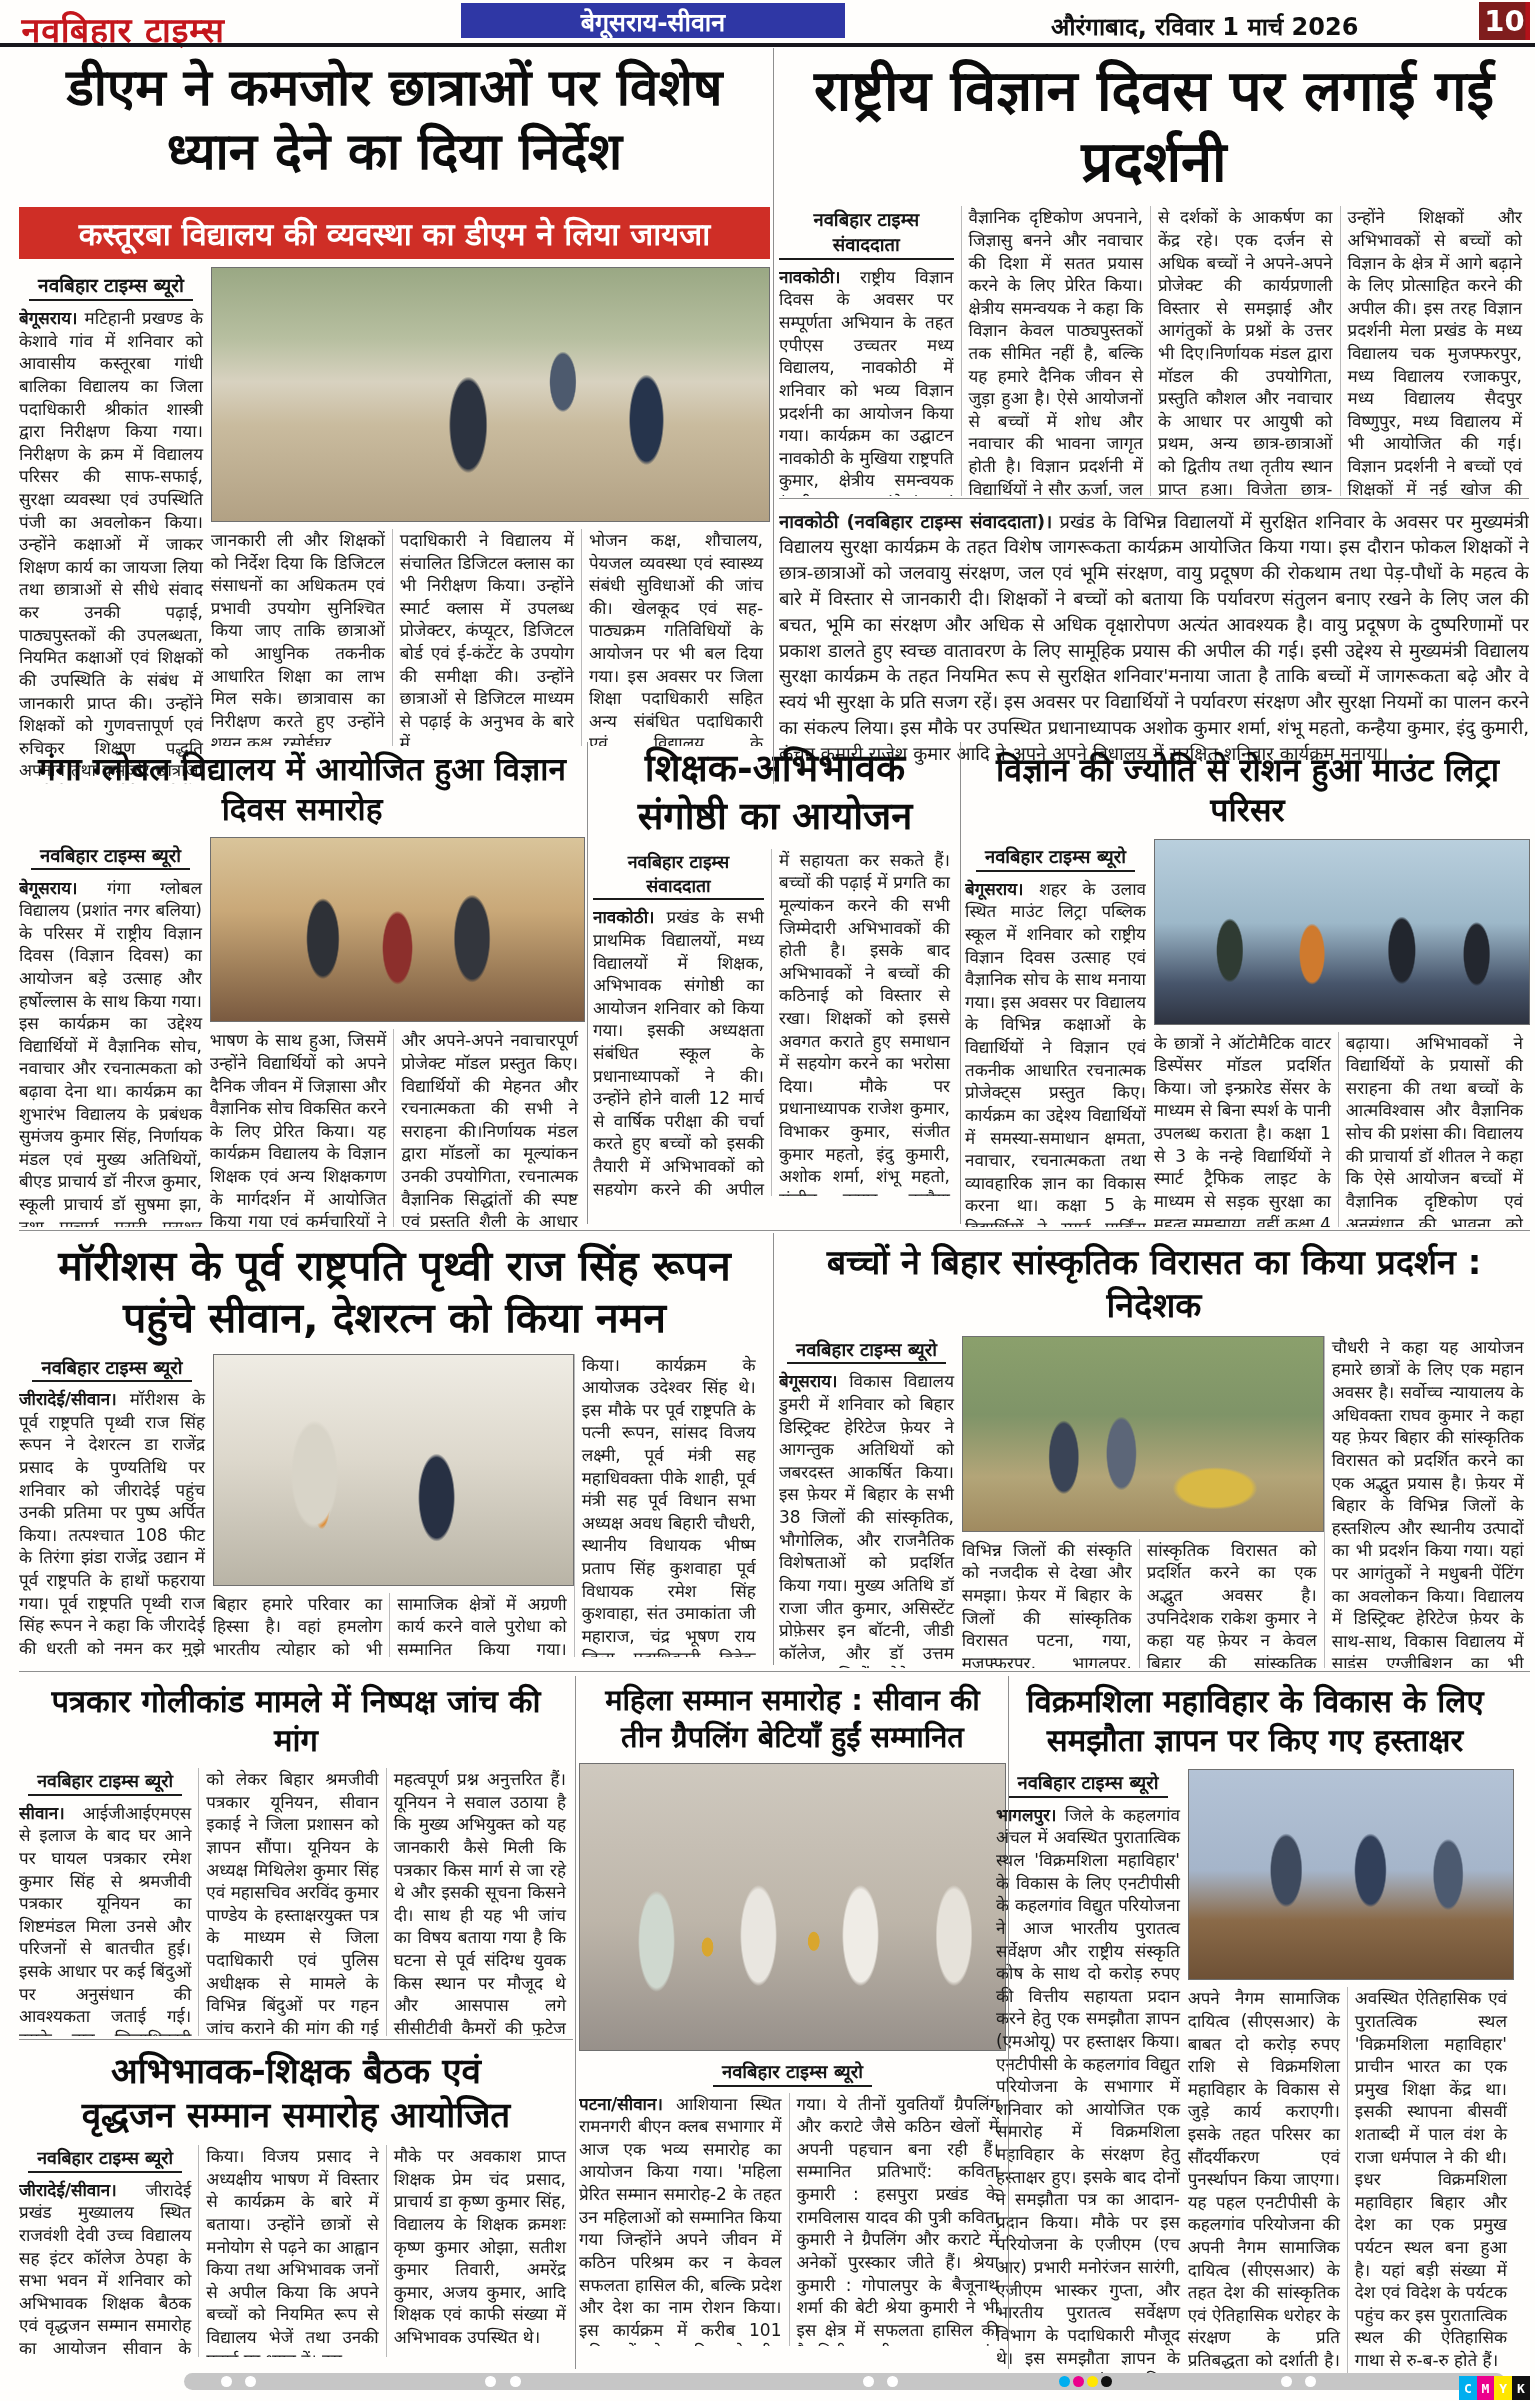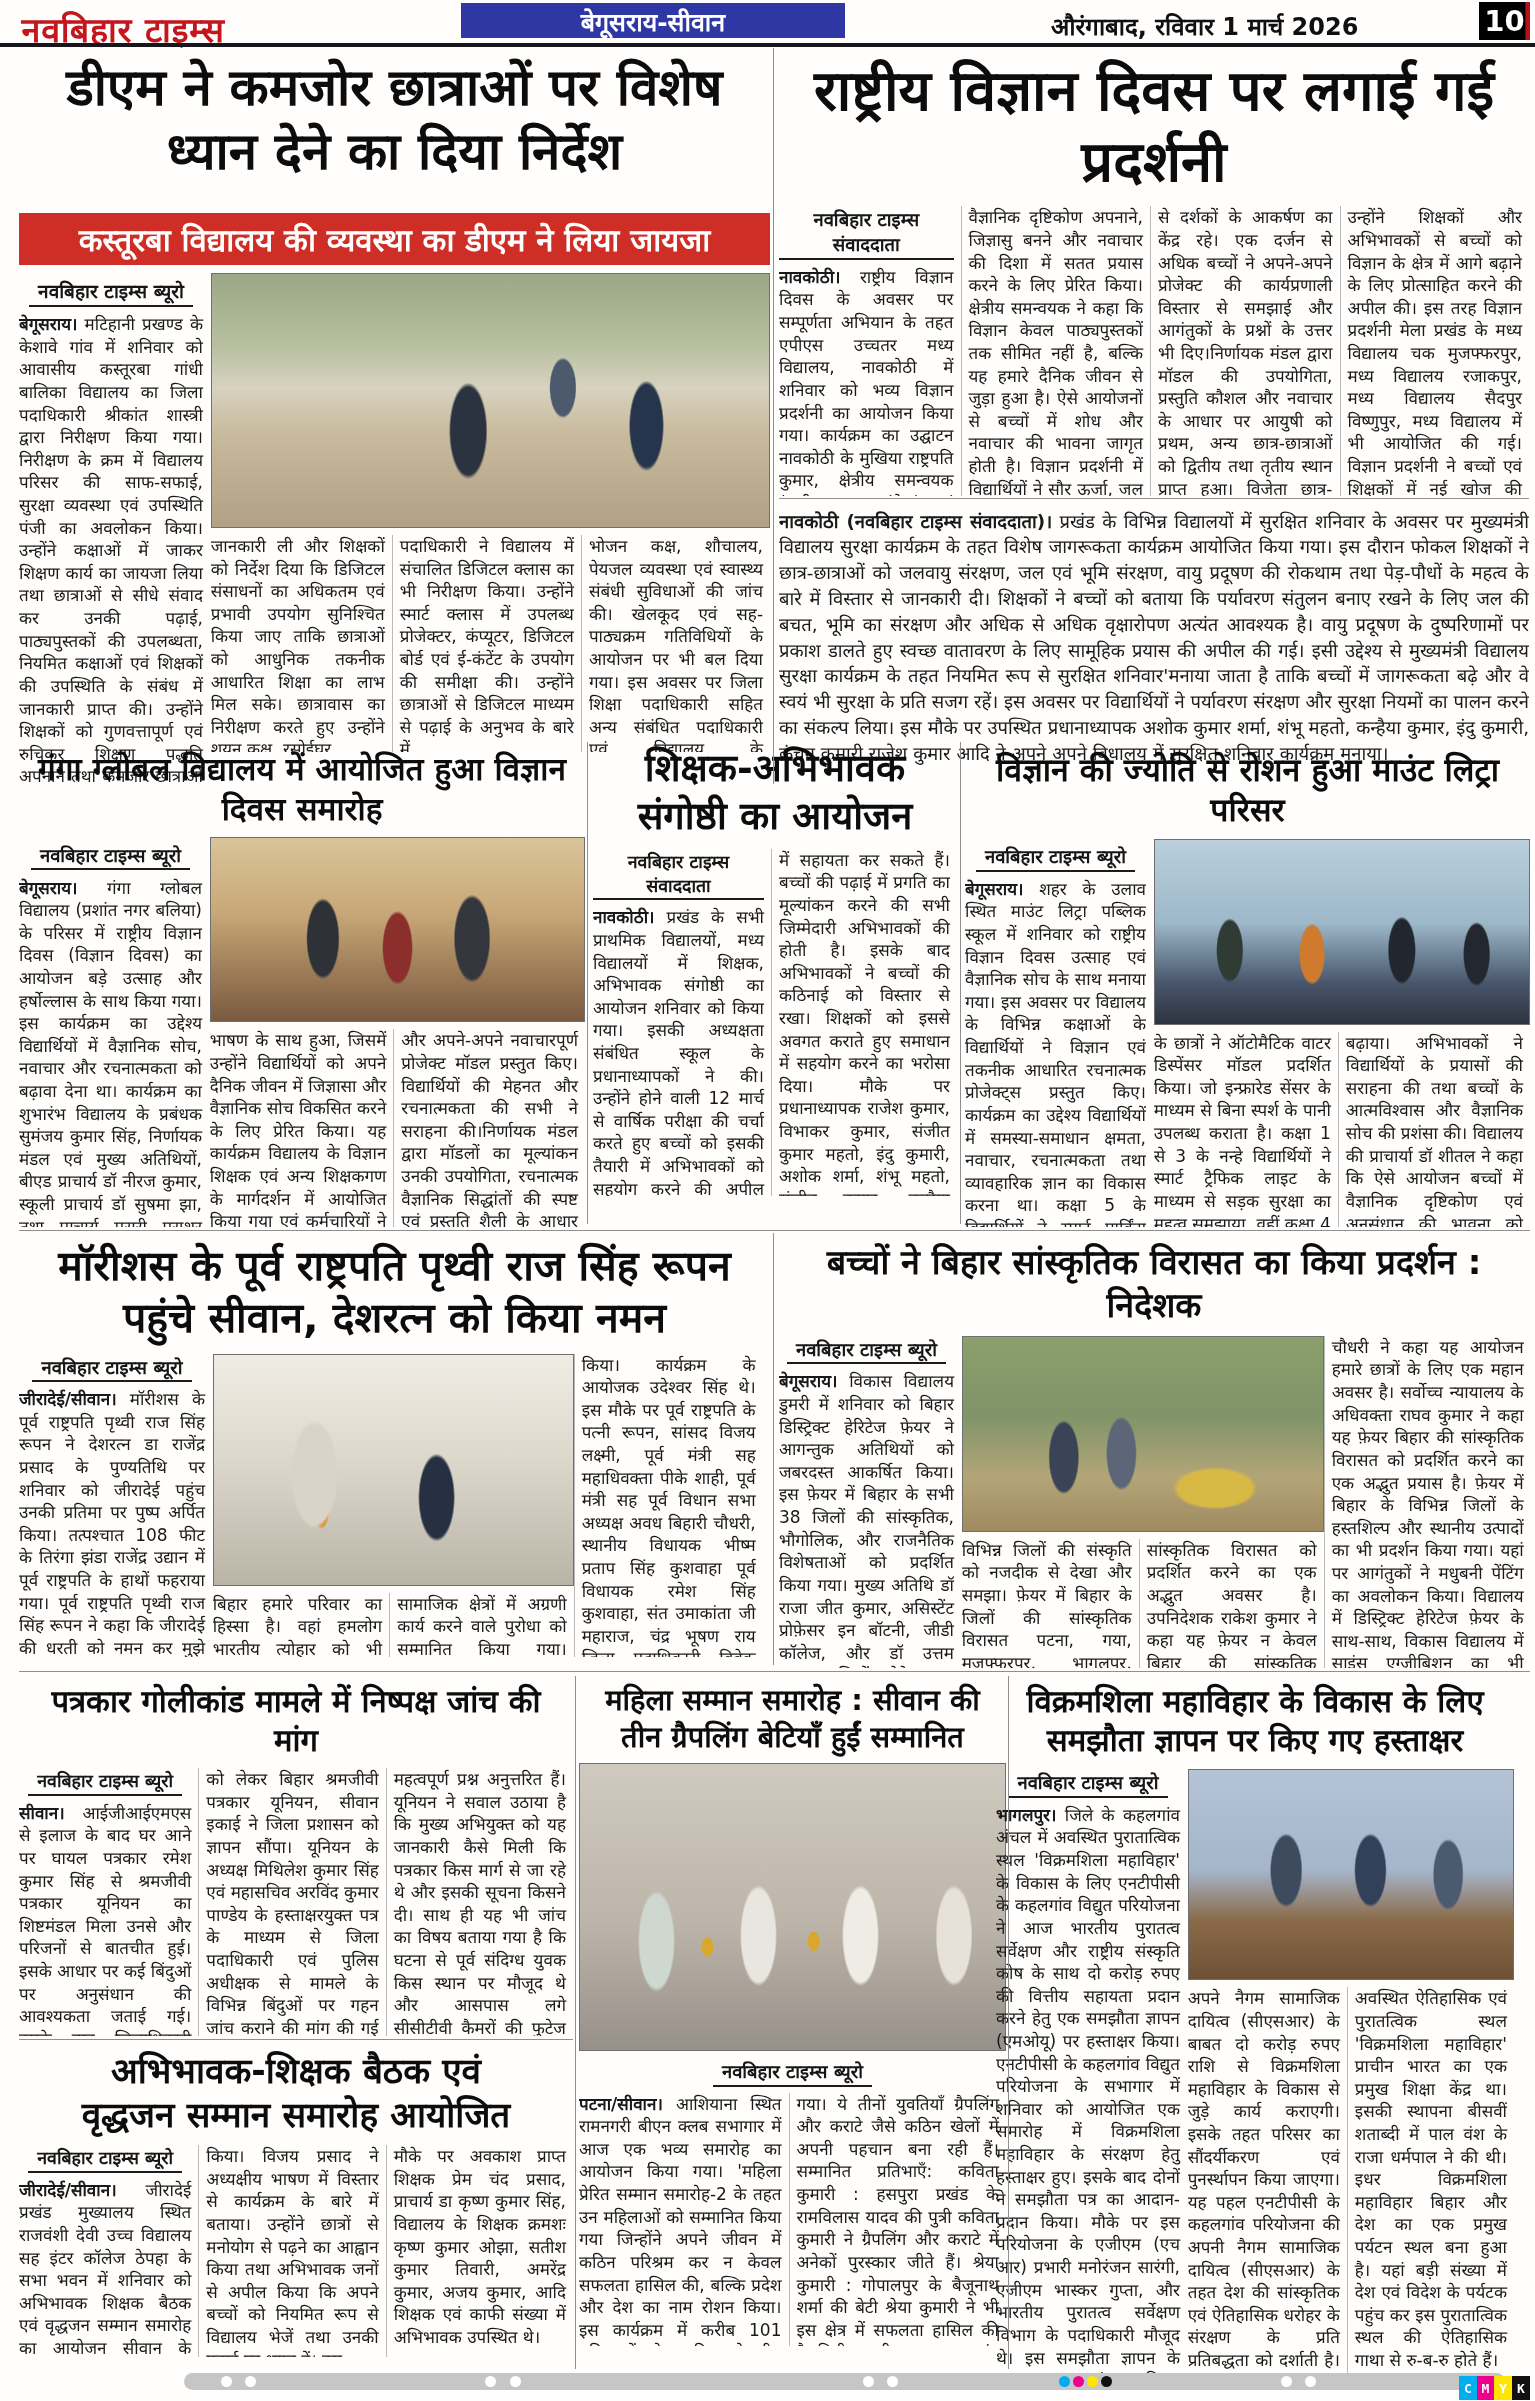--- a/index.html
+++ b/index.html
@@ -4,28 +4,28 @@
 <style>
   html,body{margin:0;padding:0;background:#ffffff;}
   body{font-family:"DejaVu Sans","Liberation Sans",sans-serif;color:#161616;}
   .page{position:relative;width:1536px;height:2401px;background:#fffefc;overflow:hidden;}
 
   
   .masthead{position:absolute;left:21.5px;top:6.1px;font-size:34px;font-weight:800;color:#c4161c;letter-spacing:0.8px;}
   .edition-box{position:absolute;left:461px;top:3.1px;width:384px;height:35px;background:#2f37a5;color:#fff;
     font-size:25px;font-weight:700;display:flex;align-items:center;justify-content:center;}
   .date-line{position:absolute;left:1051px;top:9.2px;font-size:24px;font-weight:700;color:#101010;}
-  .page-num{position:absolute;left:1479px;top:1.5px;width:51px;height:38px;background:#000000;color:#fff;
+  .page-num{position:absolute;left:1479px;top:1.5px;width:51px;height:38px;background:#7f1d1d;color:#fff;
     font-size:29px;font-weight:800;display:flex;align-items:center;justify-content:center;box-shadow:inset -4.6px 0 0 #b3121a;}
   .header-rule{position:absolute;left:0;top:43px;width:1536px;height:3.8px;background:#17171c;}
 
   
   .art{position:absolute;overflow:hidden;}
   .hl{margin:8px;padding:0;text-align:center;font-weight:800;color:#0c0c0c;line-height:1.26;}
-  .band{background:#cf2e26;color:#ffffff;text-align:center;font-weight:800;font-size:31px;padding:5.4px 3.1px;margin-top:28px;}
+  .band{background:#cf2e26;color:#ffffff;text-align:center;font-weight:800;font-size:31px;padding:5.4px 3.1px;margin-top:22px;}
   .byline-wrap{text-align:center;margin:4.6px 0 6.1px 0;}
   .byline{display:inline-block;font-weight:800;font-size:19px;border-bottom:2.3px solid #1b1b1b;padding:0 9.2px 1.5px 9.2px;}
   .body{font-size:17px;line-height:1.33;text-align:justify;margin:0;color:#191919;}
   .dl{font-weight:800;}
   .row{display:flex;}
   .cell{flex:1;padding:0 7px;border-left:0.8px solid #b9b9b9;min-width:0;}
   .cell:first-child{border-left:none;padding-left:0;}
   .fixed{flex:none;}
   .grow{flex:1;min-width:0;padding-left:7.7px;}
   .photo{border:0.8px solid #6f6f6f;margin-bottom:7px;}

